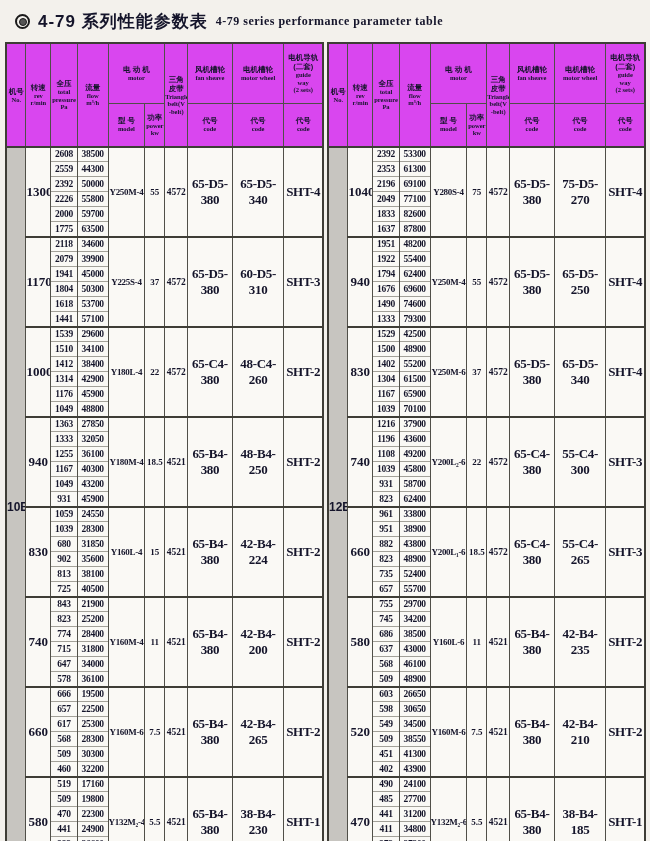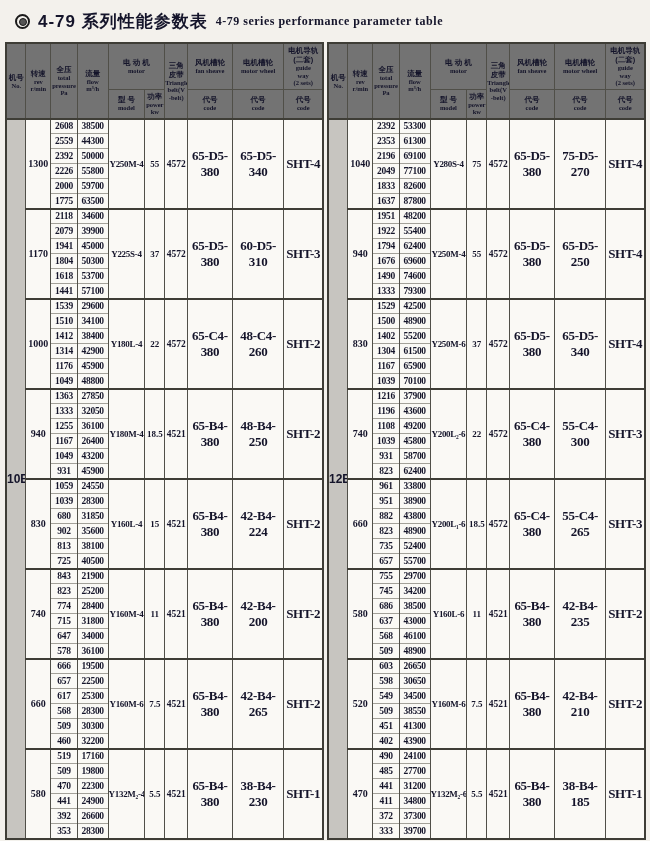--- a/index.html
+++ b/index.html
@@ -6,30 +6,30 @@
   html,body{width:650px;height:841px;background:#f3f1ec;font-family:"Liberation Serif",serif;color:#14142a;}
   .page{padding:6px 3px 0 5px}
   .titlebar{display:flex;align-items:center;gap:8px;padding:4px 0 9px 10px}
   .title-icon{width:15px;height:15px;border:2px solid #1a1a1a;border-radius:50%;display:flex;align-items:center;justify-content:center;flex:0 0 auto}
   .title-icon::after{content:"";width:6px;height:6px;border:1.5px solid #1a1a1a;border-radius:50%;background:#555}
   .title-zh{font-size:17px;font-weight:bold;letter-spacing:1px;font-family:"Liberation Sans",sans-serif}
   .title-en{font-size:12px;font-weight:bold;letter-spacing:.5px}
   .tables{display:flex;gap:3px;align-items:flex-start}
   table{border-collapse:collapse;table-layout:fixed;width:319px;background:#faf9f5;border:2px solid #3e3d36}
   th,td{border-left:1px solid #504f48;border-right:1px solid #504f48;text-align:center;vertical-align:middle;overflow:hidden;padding:0}
-  thead th{background:#737373;font-weight:bold;border-top:1px solid #504f48;border-bottom:1px solid #504f48;padding:2px 0}
+  thead th{background:#d946ef;font-weight:bold;border-top:1px solid #504f48;border-bottom:1px solid #504f48;padding:9px 0}
   .h1{font-size:7.5px;line-height:9px;font-family:"Liberation Sans",sans-serif}
   .h2{font-size:6.5px;line-height:7.5px}
   thead tr:first-child{height:40px}
   thead tr:last-child{height:27px}
   tbody tr{height:15px}
   tbody td{border-top:1px solid #a3a199;font-weight:bold}
   tbody tr.gs td{border-top:2px solid #3e3d36}
   td.noc{background:#c7c5c0;font-size:12px;font-family:"Liberation Sans",sans-serif;border-top:none}
-  td.rev{font-size:10px}
+  td.rev{font-size:13px}
   td.val{font-size:9.5px;letter-spacing:-.3px}
   td.mdl{font-size:9px;letter-spacing:-.3px}
   td.pwr{font-size:9px}
   td.blt{font-size:9.5px}
   td.code{font-size:13px;letter-spacing:-.3px}
 </style>
 </head>
 <body>
 
 <div class="page">
@@ -236,21 +236,21 @@
           <tr>
             <td class="val">1333</td>
             <td class="val">32050</td>
           </tr>
           <tr>
             <td class="val">1255</td>
             <td class="val">36100</td>
           </tr>
           <tr>
             <td class="val">1167</td>
-            <td class="val">26400</td>
+            <td class="val">40300</td>
           </tr>
           <tr>
             <td class="val">1049</td>
             <td class="val">43200</td>
           </tr>
           <tr>
             <td class="val">931</td>
             <td class="val">45900</td>
           </tr>
           <tr class="gs">

